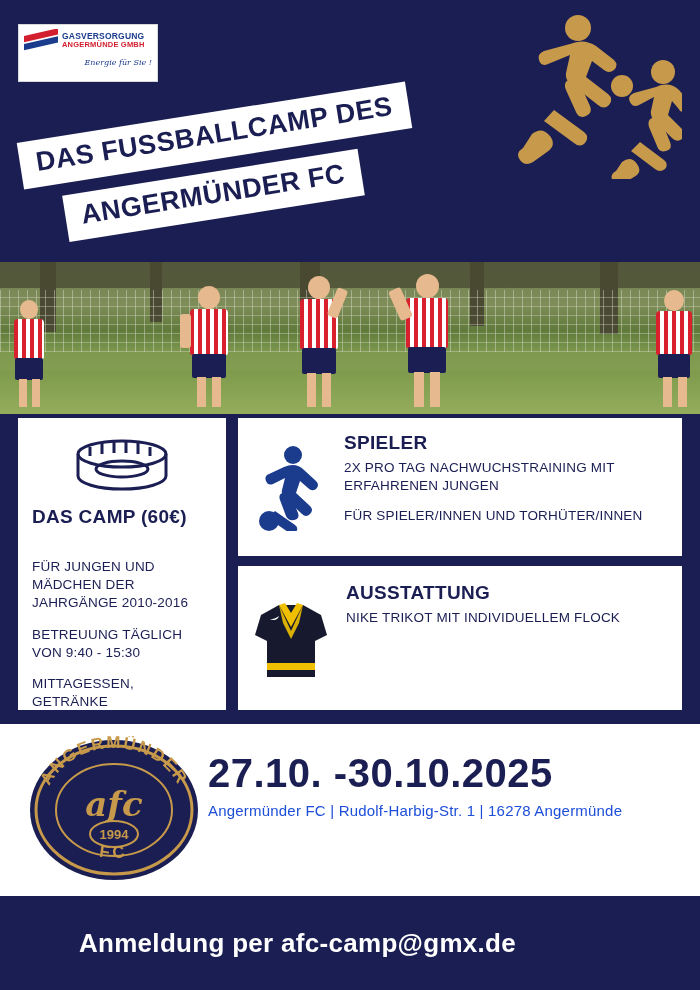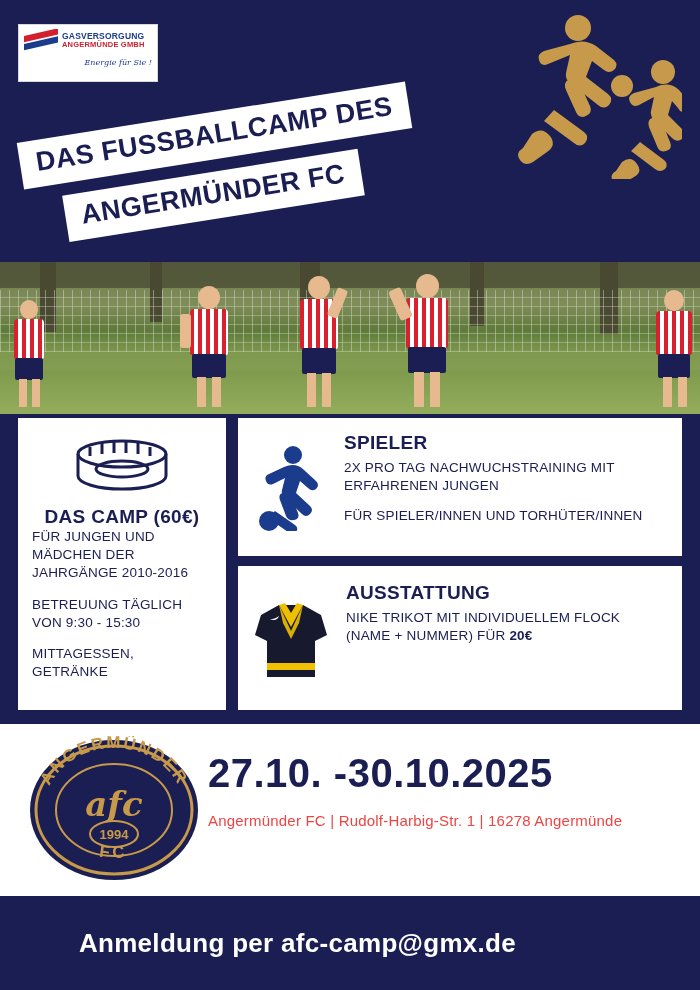--- a/index.html
+++ b/index.html
@@ -78,40 +78,40 @@
     background: repeating-linear-gradient(90deg, #d8202f 0 4px, #ffffff 4px 8px); }
   .kid .short { position: absolute; background: #1b1e52; border-radius: 2px; }
   .kid .leg { position: absolute; background: #e7b98f; }
   .kid .arm { position: absolute; background: #e7b98f; border-radius: 3px; }
 
   
   .card { position: absolute; background: #ffffff; color: #1b1e52; }
 
   .card-camp { left: 18px; top: 418px; width: 208px; height: 292px; padding: 16px 14px; }
   .stadium-ico { display: block; margin: 4px auto 10px auto; }
-  .camp-title { font-size: 19px; font-weight: bold; text-align: center; margin-bottom: 0; letter-spacing: .3px; }
+  .camp-title { font-size: 19px; font-weight: bold; text-align: left; margin-bottom: 30px; letter-spacing: .3px; }
   .camp-p { font-size: 13.5px; line-height: 1.35; margin-bottom: 13px; letter-spacing: .2px; }
 
   .card-training { left: 238px; top: 418px; width: 444px; height: 138px; padding: 14px 16px 12px 14px; display: flex; gap: 14px; }
   .card-equip { left: 238px; top: 566px; width: 444px; height: 144px; padding: 16px 16px 12px 14px; display: flex; gap: 16px; }
   .ico-col { flex: 0 0 78px; display: flex; align-items: center; justify-content: center; }
   .txt-col { flex: 1 1 auto; }
   .sec-title { font-size: 19px; font-weight: bold; letter-spacing: .3px; margin-bottom: 5px; }
   .sec-line { font-size: 13.5px; line-height: 1.35; letter-spacing: .2px; }
   .sec-gap { margin-top: 12px; }
 
   
   .shirt { position: relative; width: 72px; height: 78px; }
 
   
   .date-band { position: absolute; left: 0; top: 724px; width: 700px; height: 172px; background: #ffffff; }
   .crest { position: absolute; left: 16px; top: 12px; width: 196px; height: 148px; }
   .date-text { position: absolute; left: 208px; top: 28px; width: 478px; }
   .date-big { font-size: 40px; font-weight: bold; color: #1b1e52; letter-spacing: .5px; line-height: 1.05; }
-  .date-sub { margin-top: 18px; font-size: 15px; color: #ef4444; letter-spacing: .2px; }
+  .date-sub { margin-top: 8px; font-size: 15px; color: #1d4ed8; letter-spacing: .2px; }
 
   
   .footer {
     position: absolute; left: 0; top: 896px; width: 595px; height: 94px;
     background: #1b1e52; display: flex; align-items: center; justify-content: center;
   }
   .footer-txt { color: #ffffff; font-size: 26px; font-weight: bold; letter-spacing: .3px; }
   .bold-inline { font-weight: bold; }
 </style>
 </head>
@@ -215,21 +215,21 @@
     <svg class="stadium-ico" width="124" height="58" viewBox="0 0 124 58">
       <g fill="none" stroke="#1b1e52" stroke-width="3">
         <ellipse cx="62" cy="16" rx="44" ry="13"></ellipse>
         <path d="M18 16 v22 a44 13 0 0 0 88 0 v-22"></path>
         <path d="M30 9 v9 M42 5 v11 M54 3 v12 M66 3 v12 M78 5 v11 M90 9 v9"></path>
         <ellipse cx="62" cy="31" rx="26" ry="8"></ellipse>
       </g>
     </svg>
     <div class="camp-title">DAS CAMP (60€)</div>
     <div class="camp-p">FÜR JUNGEN UND MÄDCHEN DER JAHRGÄNGE 2010-2016</div>
-    <div class="camp-p">BETREUUNG TÄGLICH VON 9:30 - 15:30</div>
+    <div class="camp-p">BETREUUNG TÄGLICH VON 9:40 - 15:30</div>
     <div class="camp-p">MITTAGESSEN, GETRÄNKE</div>
   </div>
 
   <div class="card card-training">
     <div class="ico-col">
       <svg width="76" height="86" viewBox="0 0 76 86">
         <g fill="#1b3c8c">
           <circle cx="40" cy="10" r="9"></circle>
           <path d="M31 22 q12 -5 20 3 l12 11 q4 4 0 8 q-4 3 -8 -1 l-8 -7 l-4 12 l14 13 q4 4 0 8 q-4 4 -8 0 l-18 -17 q-3 -3 -2 -7 l3 -12 l-12 6 q-5 2 -7 -3 q-2 -5 3 -7 Z"></path>
           <path d="M30 48 q6 -2 8 3 l7 17 q2 6 -4 7 q-6 1 -8 -4 l-6 -16 q-2 -6 3 -7 Z"></path>
@@ -251,23 +251,20 @@
         <path d="M24 4 L6 14 L0 34 L12 40 L12 76 L60 76 L60 40 L72 34 L66 14 L48 4 Z" fill="#171a2e"></path>
         <path d="M24 4 L36 26 L48 4 L42 2 L36 12 L30 2 Z" fill="#f0c000"></path>
         <path d="M24 4 L36 30 L48 4 L44 22 L36 38 L28 22 Z" fill="#f0c000" opacity=".9"></path>
         <rect x="12" y="62" width="48" height="7" fill="#f0c000"></rect>
         <path d="M14 18 q8 3 10 -3 q-6 4 -10 3 Z" fill="#ffffff"></path>
       </svg>
     </div>
     <div class="txt-col">
       <div class="sec-title">AUSSTATTUNG</div>
       <div class="sec-line">NIKE TRIKOT MIT INDIVIDUELLEM FLOCK</div>
-      <div class="sec-line">
-        <span>(NAME + NUMMER) FÜR </span><span class="bold-inline">20€</span>
-      </div>
     </div>
   </div>
 
   <div class="date-band">
     <svg class="crest" viewBox="0 0 196 148">
       <defs>
         <path id="arcTop" d="M28 74 a70 62 0 0 1 140 0"></path>
         <path id="arcBot" d="M44 74 a54 48 0 0 0 108 0"></path>
       </defs>
       <ellipse cx="98" cy="74" rx="84" ry="70" fill="#1b1e52"></ellipse>

